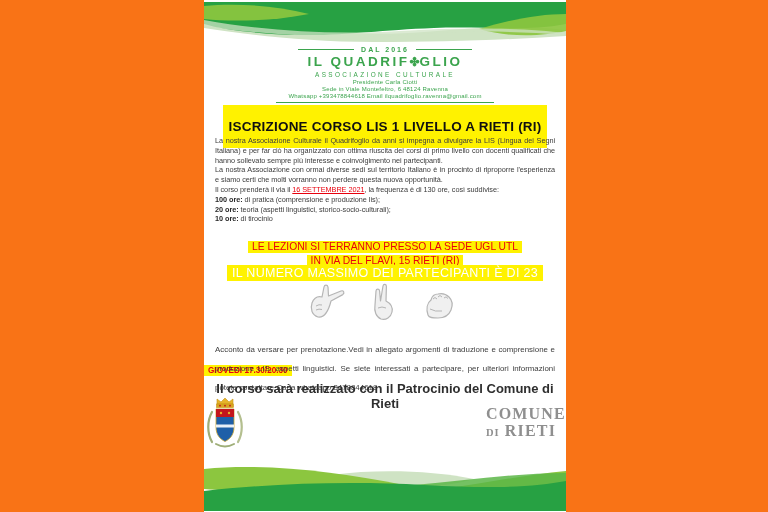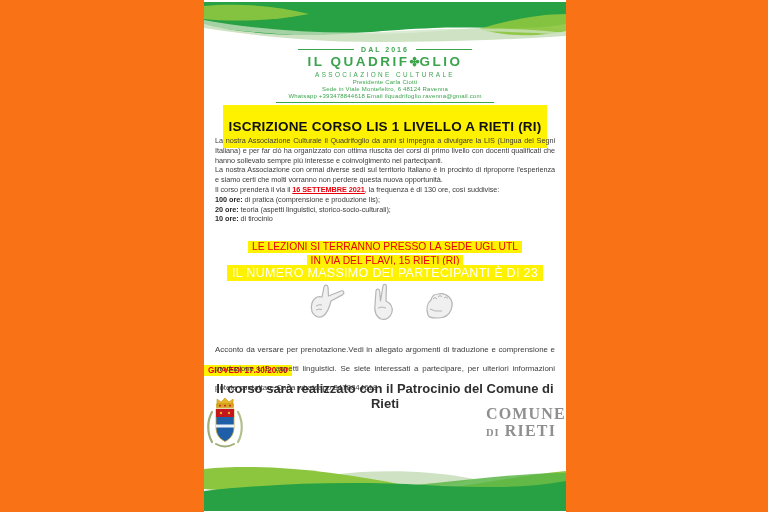--- a/index.html
+++ b/index.html
@@ -25,21 +25,21 @@
   
   .hl{background:#fff200;display:inline-block;}
 
   .title-row{position:absolute;top:105px;width:362px;text-align:center;}
   .title-text{font-size:13.5px;font-weight:bold;color:#101010;padding:14px 6px;letter-spacing:.2px;}
 
   .body-block{position:absolute;left:11px;top:136px;width:340px;font-size:7.3px;line-height:9.8px;
               color:#3c3c3c;text-align:justify;letter-spacing:-.05px;}
   .body-block p{margin:0;}
   .bold{font-weight:bold;color:#2a2a2a;}
-  .red-date{color:#e8000d;font-weight:bold;text-decoration:underline;}
+  .red-date{color:#e8000d;font-weight:normal;text-decoration:underline;}
 
   .loc-block{position:absolute;top:239px;width:362px;text-align:center;line-height:11.5px;}
   .loc-line{font-size:10.3px;font-weight:normal;color:#e8000d;padding:0 4px;}
 
   .maxp-row{position:absolute;top:263px;width:362px;text-align:center;}
   .maxp-text{font-size:12.5px;color:#ffffff;padding:1px 5px;letter-spacing:.3px;}
 
   .hands-row{position:absolute;top:281px;width:362px;display:flex;justify-content:center;
              align-items:flex-end;gap:5px;}
   .hand{display:block;}

